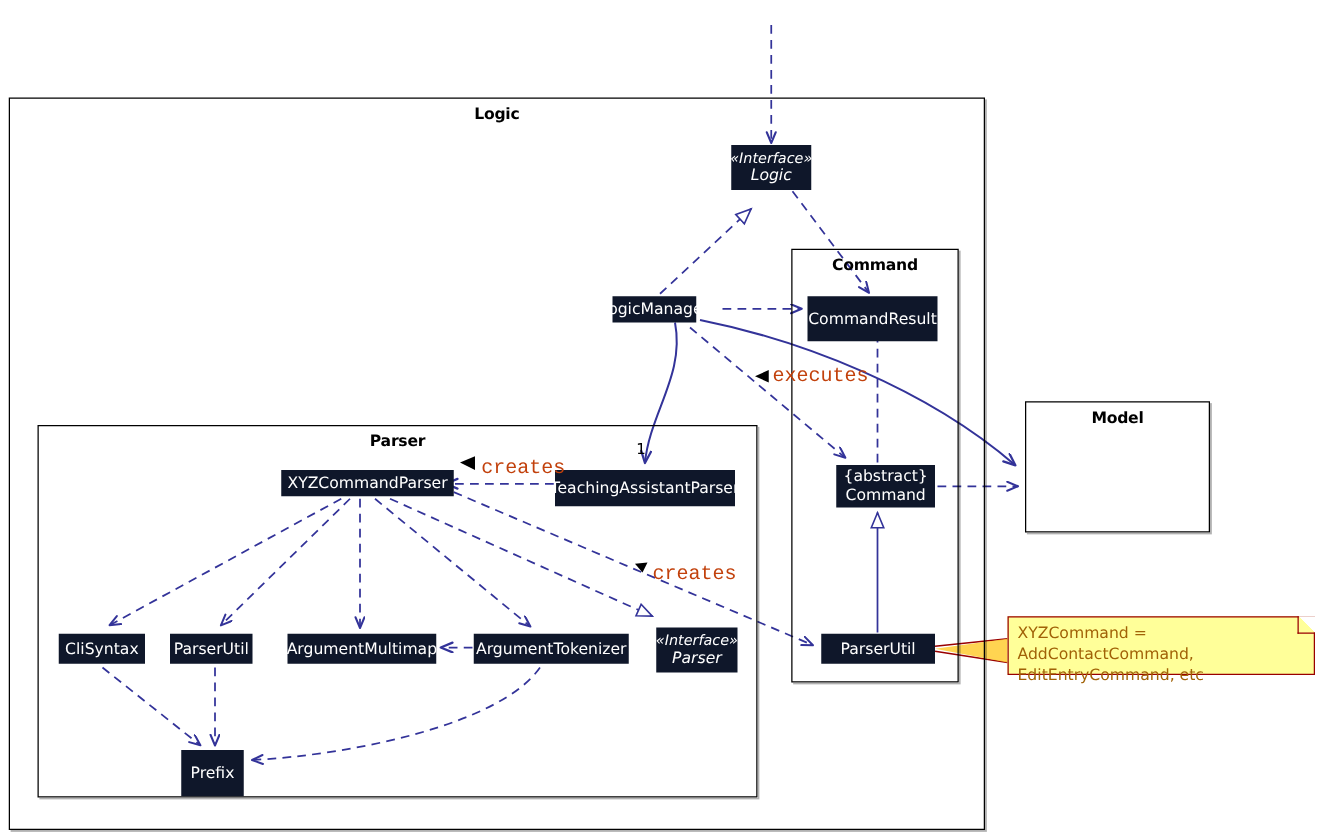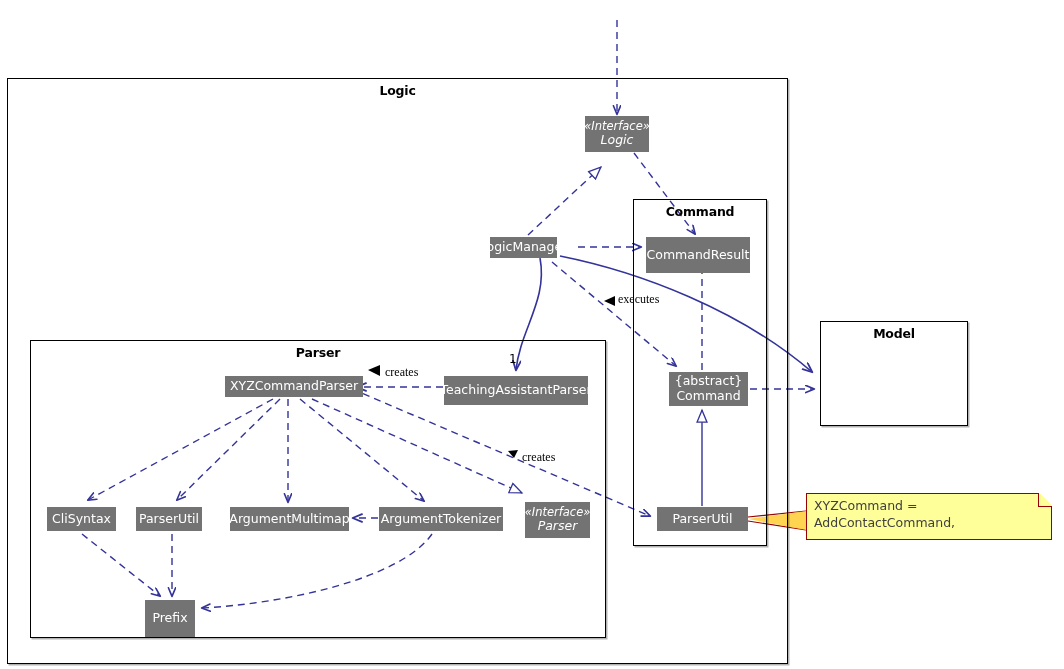--- a/index.html
+++ b/index.html
@@ -39,21 +39,21 @@
     width: 100%;
     text-align: center;
     font-weight: bold;
     font-size: 12.5px;
     color: #000000;
     font-family: "DejaVu Sans", sans-serif;
     letter-spacing: -0.2px;
   }
   .cls {
     position: absolute;
-    background: #737373;
+    background: #0f172a;
     color: #ffffff;
     font-size: 12.5px;
     font-family: "DejaVu Sans", sans-serif;
     display: flex;
     flex-direction: column;
     align-items: center;
     justify-content: center;
     line-height: 1.18;
     box-sizing: border-box;
     text-align: center;
@@ -66,41 +66,41 @@
   }
   .cls .nm-it {
     font-style: italic;
   }
   .note {
     position: absolute;
     background: #ffff99;
     border: 1.2px solid #990000;
     box-sizing: border-box;
     font-size: 12.5px;
-    color: #404040;
+    color: #a16207;
     font-family: "DejaVu Sans", sans-serif;
     line-height: 1.35;
     padding: 4px 6px 4px 7px;
   }
   .note-fold {
     position: absolute;
     right: -1px;
     top: -1px;
     width: 13px;
     height: 13px;
     background: linear-gradient(225deg, #ffffff 0 50%, #ffff99 50% 100%);
     border-left: 1.2px solid #990000;
     border-bottom: 1.2px solid #990000;
     transform: rotate(0deg);
   }
   .edge-label {
     position: absolute;
-    font-size: 12px;
-    color: #000000;
-    font-family: Liberation Serif, serif;
+    font-size: 16px;
+    color: #c2410c;
+    font-family: Liberation Mono, monospace;
     white-space: nowrap;
   }
   .mult-label {
     position: absolute;
     font-size: 12px;
     color: #000000;
     font-family: "DejaVu Sans", sans-serif;
   }
 </style>
 </head>
@@ -291,15 +291,16 @@
 
   <div class="edge-label" style="left:522px; top:450px;">creates</div>
 
   <div class="edge-label" style="left:618px; top:292px;">executes</div>
 
   <div class="mult-label" style="left:509px; top:352px;">1</div>
 
   <div class="note" style="left:806px; top:493px; width:246px; height:47px;">
     <div class="note-fold"></div>
     <div>XYZCommand = AddContactCommand,</div>
+    <div>EditEntryCommand, etc</div>
   </div>
 
 </div>
 
 </body></html>

